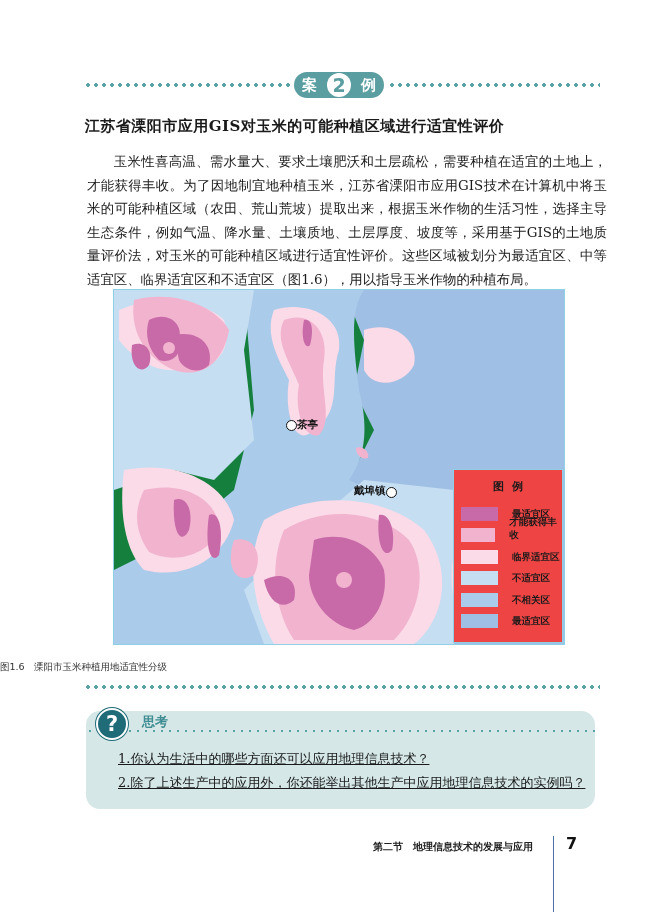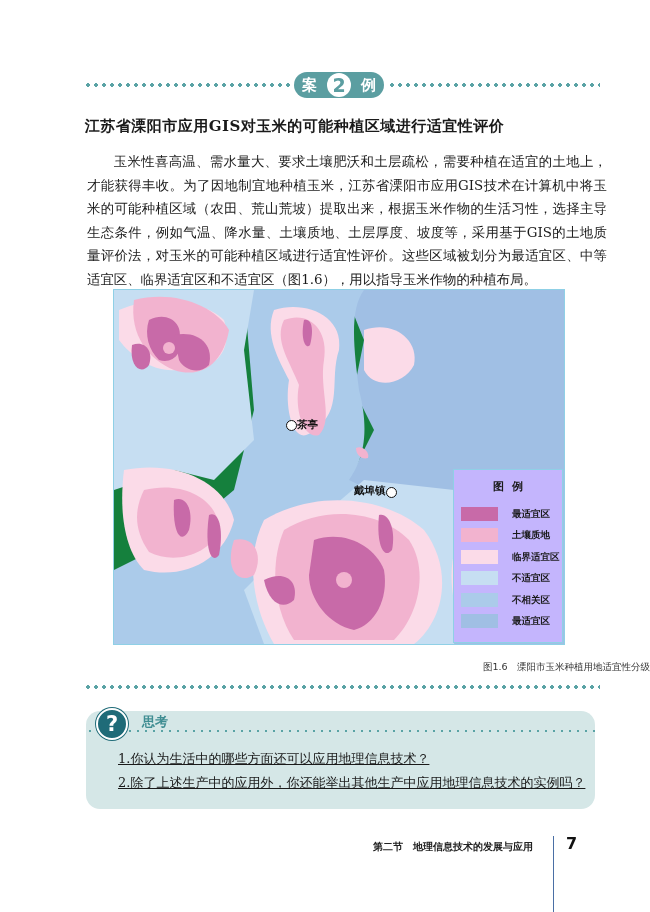--- a/index.html
+++ b/index.html
@@ -35,29 +35,29 @@
     border: 1px solid #8fd0e6; overflow: hidden; background: #15803d;
   }
   .map svg { display: block; }
   .place {
     position: absolute; display: flex; align-items: center; font-family: "DejaVu Sans", sans-serif;
     font-size: 10.5px; font-weight: bold; color: #111;
   }
   .dot { width: 9px; height: 9px; border: 1.6px solid #111; border-radius: 50%; background: #fff; }
   .legend {
     position: absolute; left: 453px; top: 469px; width: 110px; height: 174px;
-    background: #c4b5fd; border: 1px solid #8fd0e6; box-sizing: border-box;
+    background: #ef4444; border: 1px solid #8fd0e6; box-sizing: border-box;
     font-family: "DejaVu Sans", sans-serif;
   }
   .legend-title { text-align: center; font-size: 11px; font-weight: bold; margin-top: 9px; letter-spacing: 8px; padding-left: 8px; }
   .legend-row { display: flex; align-items: flex-end; height: 21.5px; margin-left: 7px; }
   .swatch { width: 37px; height: 14px; margin-right: 14px; }
   .legend-label { font-size: 9.5px; font-weight: bold; }
   .caption {
-    position: absolute; left: 0; width: 650px; top: 661px; text-align: right;
+    position: absolute; left: 0; width: 650px; top: 661px; text-align: left;
     font-family: "DejaVu Sans", sans-serif; font-size: 9.5px; color: #333;
   }
   .think-box {
     position: absolute; left: 86px; top: 711px; width: 509px; height: 98px;
     background: #d5e7e7; border-radius: 14px;
   }
   .think-dots {
     position: absolute; left: 86px; top: 730px; width: 509px; height: 2px;
     background-image: radial-gradient(circle, #5aa3a5 0.8px, transparent 1px);
     background-size: 8px 2px; background-repeat: repeat-x;
@@ -148,21 +148,21 @@
 
 <div class="legend">
   <div class="legend-title">图例</div>
   <div style="height:5px;"></div>
   <div class="legend-row">
     <span class="swatch" style="background:#c86aa8;"></span>
     <span class="legend-label">最适宜区</span>
   </div>
   <div class="legend-row">
     <span class="swatch" style="background:#f2b3cf;"></span>
-    <span class="legend-label">土壤质地</span>
+    <span class="legend-label">才能获得丰收</span>
   </div>
   <div class="legend-row">
     <span class="swatch" style="background:#fbdbe8;"></span>
     <span class="legend-label">临界适宜区</span>
   </div>
   <div class="legend-row">
     <span class="swatch" style="background:#c6def2;"></span>
     <span class="legend-label">不适宜区</span>
   </div>
   <div class="legend-row">

